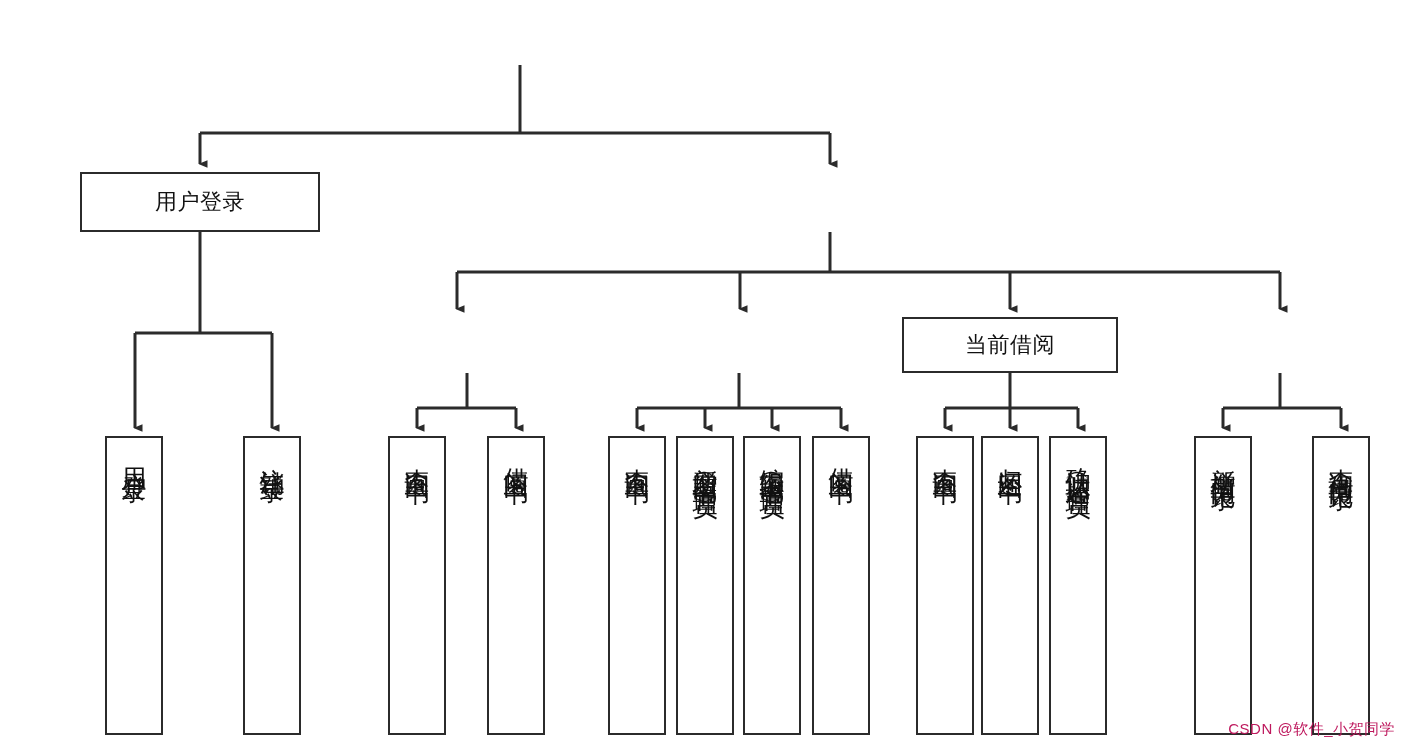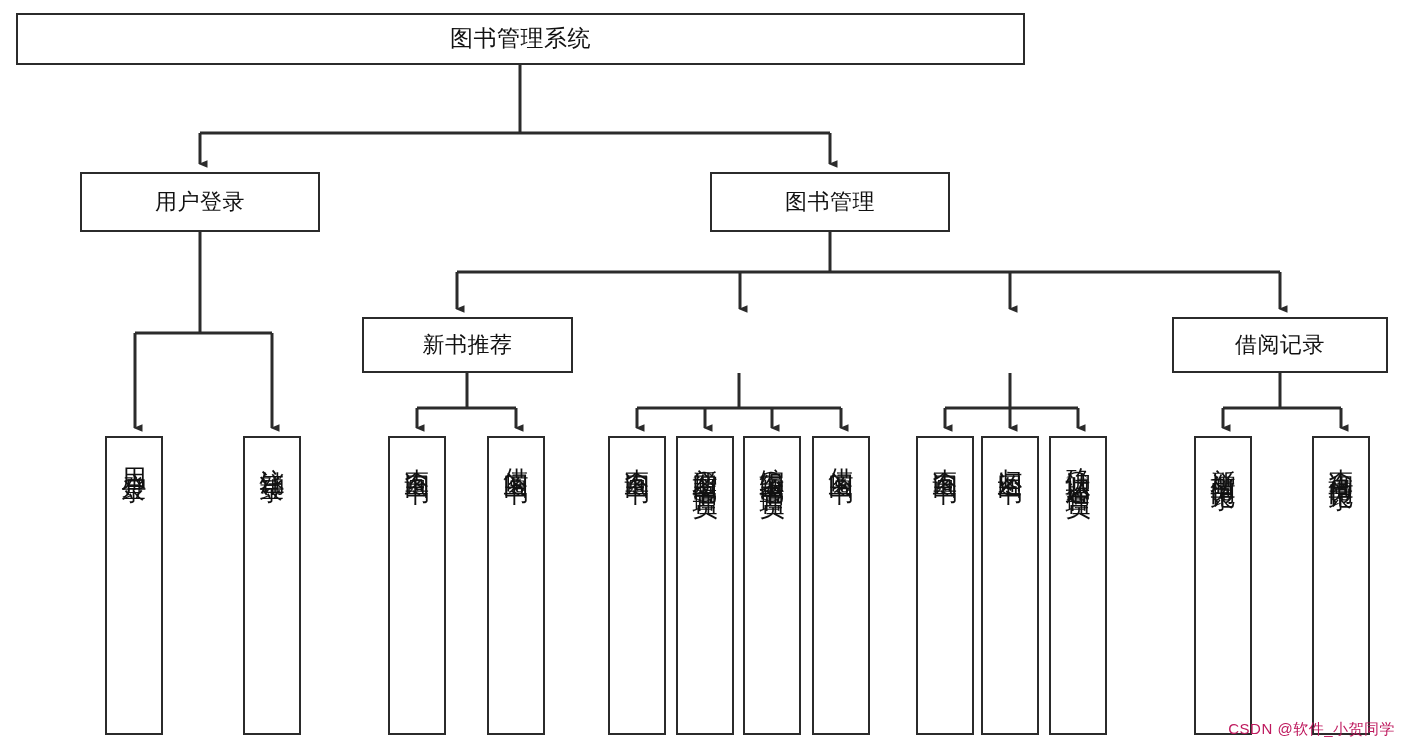--- a/index.html
+++ b/index.html
@@ -118,36 +118,27 @@
       <path d="M 1010 408 L 1010 428" marker-end="url(#arrow)"></path>
       <path d="M 1078 408 L 1078 428" marker-end="url(#arrow)"></path>
 
       <path d="M 1280 373 L 1280 408"></path>
       <path d="M 1223 408 L 1341 408"></path>
       <path d="M 1223 408 L 1223 428" marker-end="url(#arrow)"></path>
       <path d="M 1341 408 L 1341 428" marker-end="url(#arrow)"></path>
     </g>
   </svg>
 
-  <div class="node node-root" style="left:16px; top:13px; width:1009px; height:52px;">
-    <span class="label">图书管理系统</span>
-  </div>
 
   <div class="node node-l2" style="left:80px; top:172px; width:240px; height:60px;">
     <span class="label">用户登录</span>
   </div>
-  <div class="node node-l2" style="left:710px; top:172px; width:240px; height:60px;">
-    <span class="label">图书管理</span>
-  </div>
 
-  <div class="node node-l3" style="left:362px; top:317px; width:211px; height:56px;">
-    <span class="label">新书推荐</span>
-  </div>
-  <div class="node node-l3" style="left:1172px; top:317px; width:216px; height:56px;">
-    <span class="label">借阅记录</span>
+  <div class="node node-l3" style="left:902px; top:317px; width:216px; height:56px;">
+    <span class="label">当前借阅</span>
   </div>
 
   <div class="node node-leaf" style="left:105px; top:436px; width:58px; height:299px;">
     <span class="label">用户登录</span>
   </div>
   <div class="node node-leaf" style="left:243px; top:436px; width:58px; height:299px;">
     <span class="label">注销登录</span>
   </div>
 
   <div class="node node-leaf" style="left:388px; top:436px; width:58px; height:299px;">

